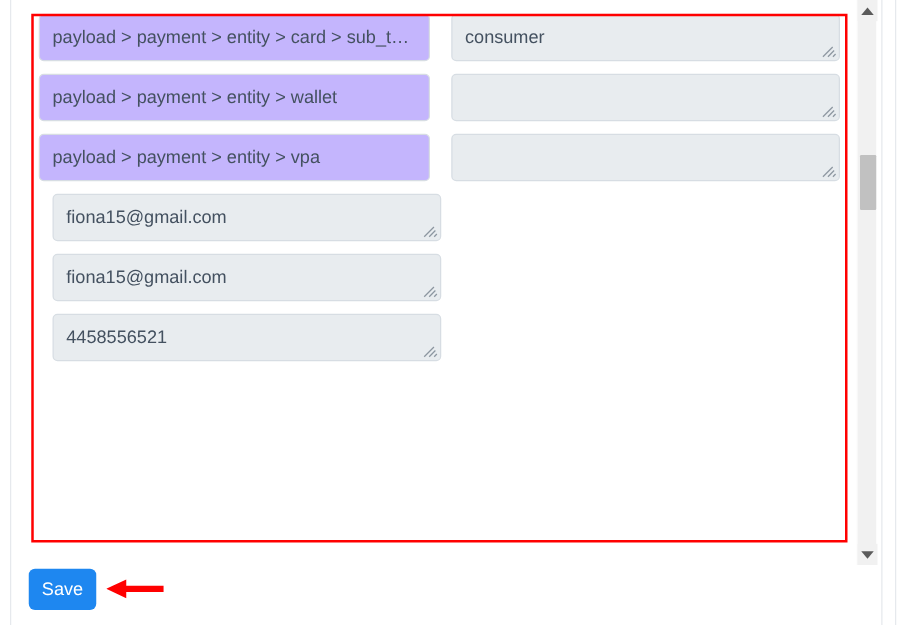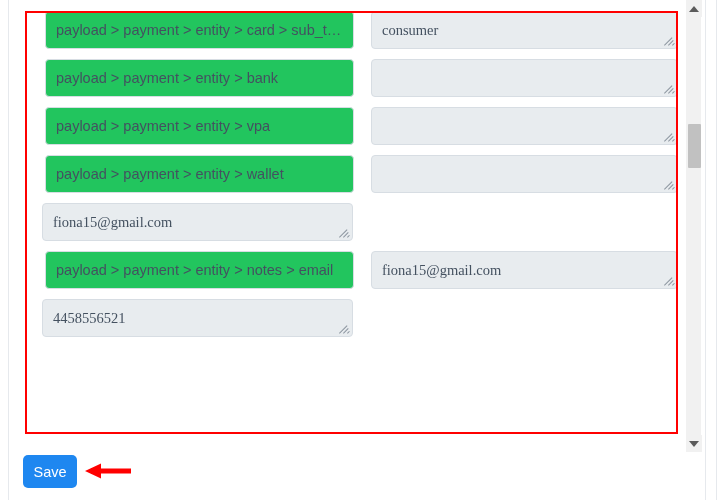--- a/index.html
+++ b/index.html
@@ -67,24 +67,24 @@
   .row {
     position: relative;
     height: 48px;
     display: flex;
     align-items: flex-start;
     padding: 0;
   }
 
   .field-path {
     position: relative;
-    margin-left: 20px;
+    margin-left: 6px;
     width: 313px;
     height: 38px;
-    background: #22c55e;
+    background: #c4b5fd;
     border: 1px solid #d7dde3;
     border-radius: 4px;
     color: #445160;
     font-size: 14.5px;
     line-height: 36px;
     padding: 0 10px;
     white-space: nowrap;
     overflow: hidden;
     text-overflow: ellipsis;
   }
@@ -97,21 +97,20 @@
     background: #e8ecef;
     border: 1px solid #d7dde3;
     border-radius: 4px;
     color: #445160;
     font-size: 14.5px;
     line-height: 36px;
     padding: 0 10px;
     white-space: nowrap;
     overflow: hidden;
     resize: none;
-    font-family: Liberation Serif, serif;
   }
 
   
   .field-value .grip {
     position: absolute;
     right: 1px;
     bottom: 1px;
     width: 12px;
     height: 12px;
     pointer-events: none;
@@ -212,22 +211,23 @@
 
       <div class="row">
         <div class="field-path">payload &gt; payment &gt; entity &gt; card &gt; sub_type</div>
         <div class="field-value">consumer<span class="grip">
               <i></i>
               <i></i>
               <i></i>
             </span></div>
       </div>
 
-      <div class="row">
-        <div class="field-path">payload &gt; payment &gt; entity &gt; bank</div>
+
+      <div class="row">
+        <div class="field-path">payload &gt; payment &gt; entity &gt; wallet</div>
         <div class="field-value">
             <span class="grip">
               <i></i>
               <i></i>
               <i></i>
             </span>
           </div>
       </div>
 
       <div class="row">
@@ -235,41 +235,29 @@
         <div class="field-value">
             <span class="grip">
               <i></i>
               <i></i>
               <i></i>
             </span>
           </div>
       </div>
 
       <div class="row">
-        <div class="field-path">payload &gt; payment &gt; entity &gt; wallet</div>
-        <div class="field-value">
-            <span class="grip">
-              <i></i>
-              <i></i>
-              <i></i>
-            </span>
-          </div>
-      </div>
-
-      <div class="row">
         <div class="field-value">fiona15@gmail.com<span class="grip">
               <i></i>
               <i></i>
               <i></i>
             </span></div>
       </div>
 
 
       <div class="row">
-        <div class="field-path">payload &gt; payment &gt; entity &gt; notes &gt; email</div>
         <div class="field-value">fiona15@gmail.com<span class="grip">
               <i></i>
               <i></i>
               <i></i>
             </span></div>
       </div>
 
       <div class="row">
         <div class="field-value">4458556521<span class="grip">
               <i></i>

